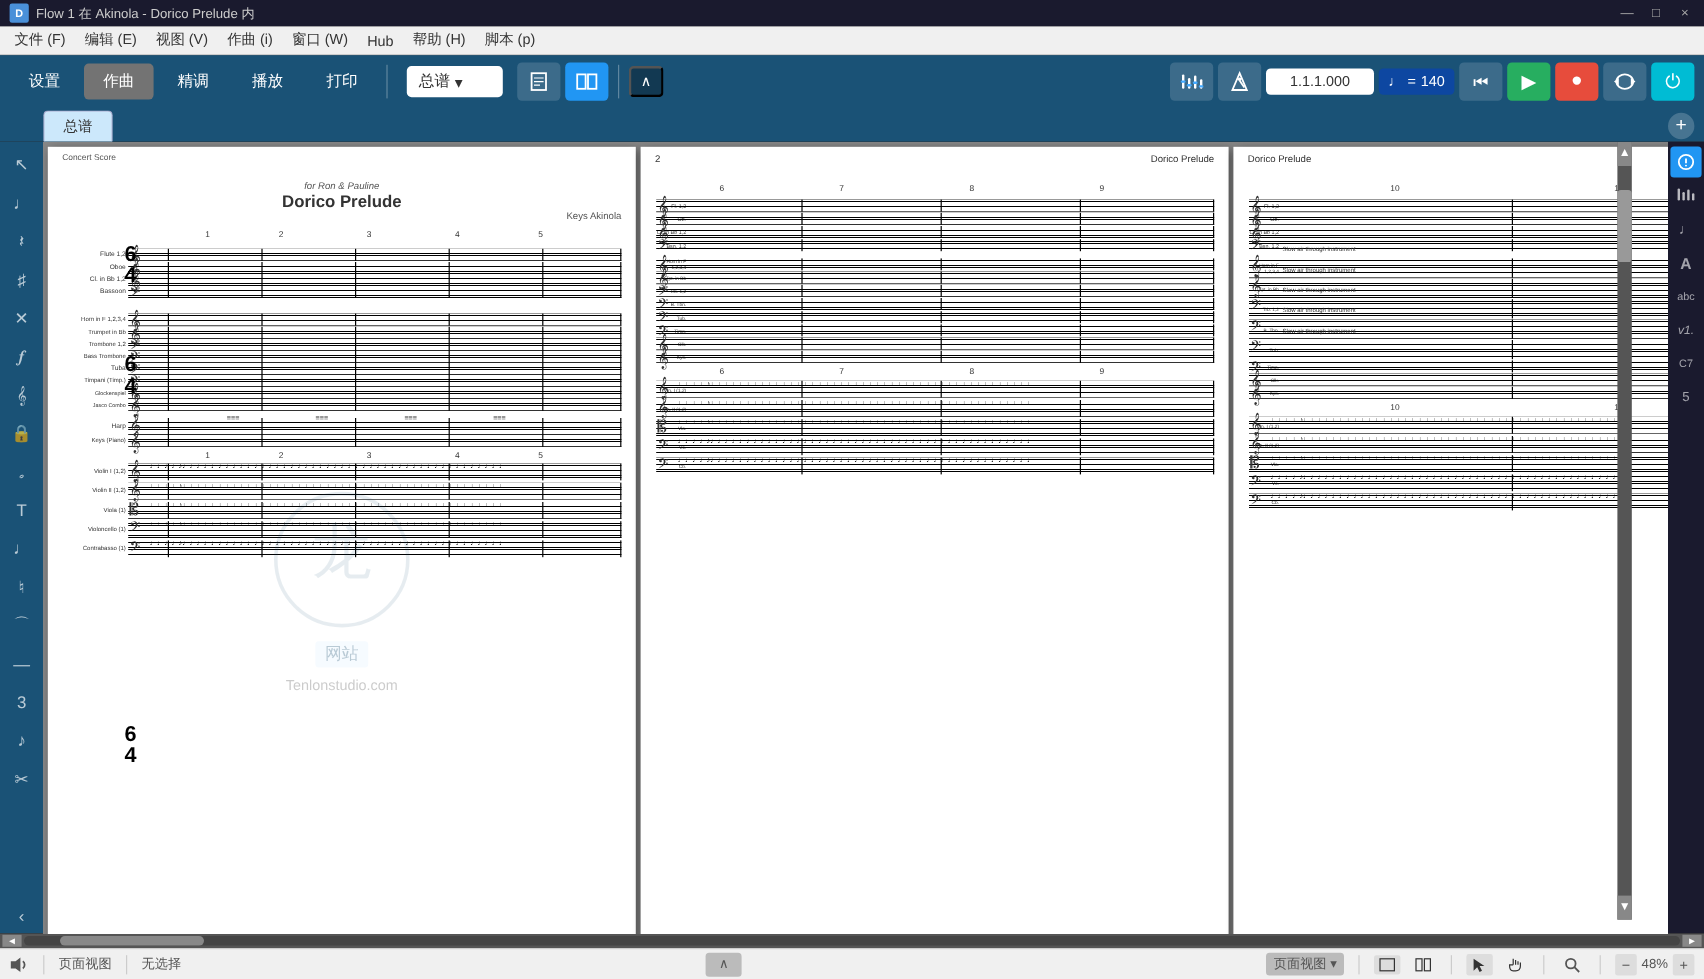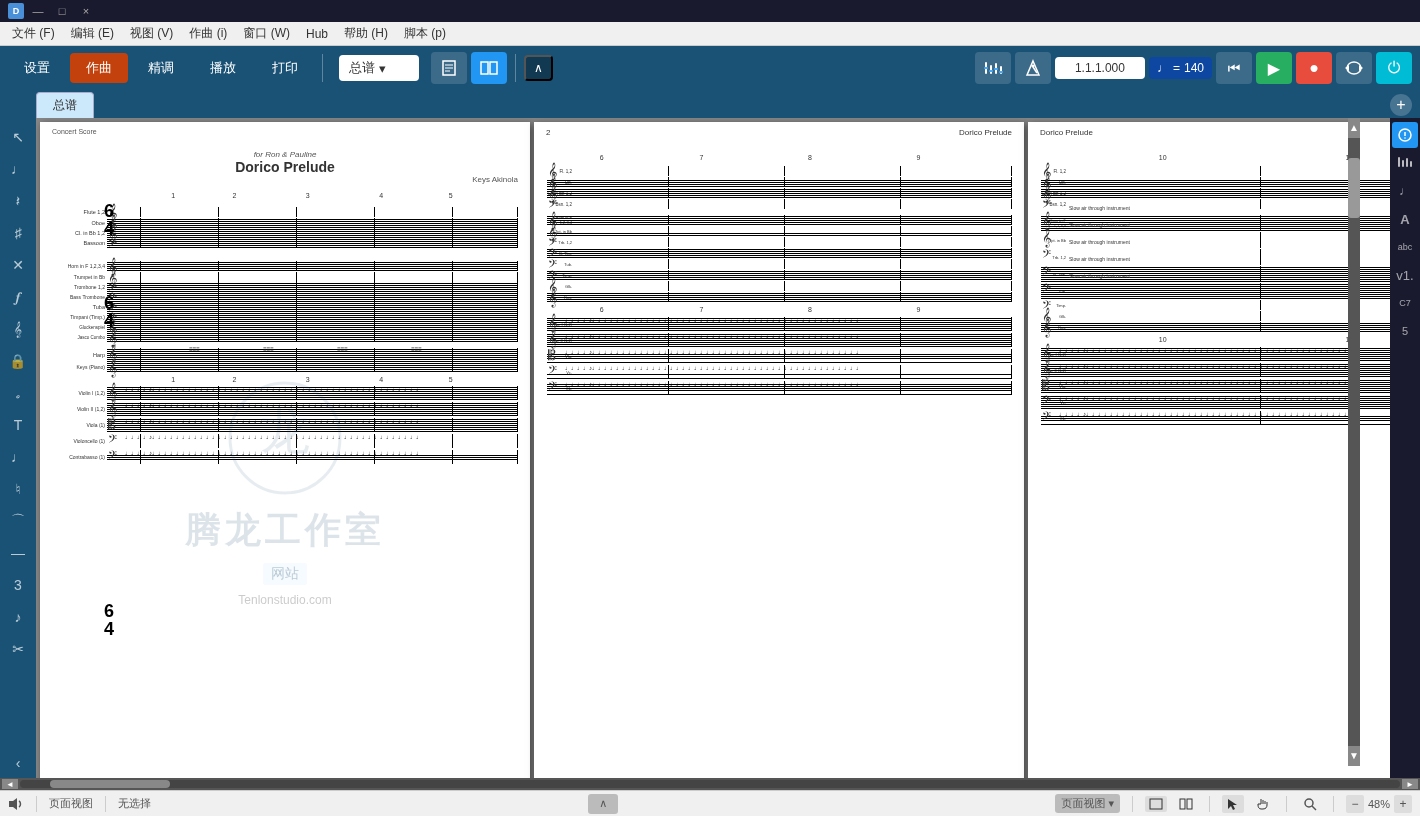--- a/index.html
+++ b/index.html
@@ -59,21 +59,21 @@
     .tb-btn {
       padding: 6px 16px;
       border-radius: 4px;
       cursor: pointer;
       font-size: 13px;
       color: white;
       border: none;
       background: transparent;
       font-weight: 500;
     }
-    .tb-btn.active { background: #c2410c; color: white; font-family: Liberation Mono, monospace; }
+    .tb-btn.active { background: #737373; color: white; font-family: Liberation Mono, monospace; }
 
     .tb-separator { width: 1px; height: 28px; background: rgba(255,255,255,0.3); margin: 0 4px; }
 
     .flow-dropdown {
       display: flex; align-items: center; gap: 4px;
       background: white; border-radius: 4px;
       padding: 4px 10px; cursor: pointer;
       font-size: 13px; color: #333; min-width: 80px;
       margin: 0 8px;
     }
@@ -354,20 +354,21 @@
       overflow: hidden;
       width: calc(100% - 20px);
       line-height: 1;
     }
   </style>
 </head>
 <body>
 
 <div id="titlebar">
   <div class="app-icon">D</div>
+  <span class="title-text">Flow 1 在 Akinola - Dorico Prelude 内</span>
   <div class="win-controls">
     <div class="win-btn">—</div>
     <div class="win-btn">□</div>
     <div class="win-btn">×</div>
   </div>
 </div>
 
 <div id="menubar">
   <div class="menu-item">文件 (F)</div>
   <div class="menu-item">编辑 (E)</div>
@@ -803,21 +804,20 @@
             </div>
           </div>
         </div>
 
         <div class="score-watermark-overlay">
 
           <svg width="120" height="120" viewBox="0 0 120 120" opacity="0.1">
             <circle cx="60" cy="60" r="55" fill="none" stroke="#1a5276" stroke-width="3"></circle>
             <text x="60" y="70" text-anchor="middle" font-size="50" fill="#1a5276">龙</text>
           </svg>
-          <div class="wm-title">腾龙工作室</div>
           <div class="wm-site">网站</div>
           <div class="wm-url">Tenlonstudio.com</div>
         </div>
       </div>
 
       <div class="score-page" style="position:relative;">
         <div class="pg-num pg-num-left">2</div>
         <div class="pg-num pg-num-right">Dorico Prelude</div>
 
         <div style="position:relative; height:12px; margin-left:32px; margin-top:20px;">
@@ -1207,21 +1207,21 @@
         <svg width="16" height="14" viewBox="0 0 16 14">
           <rect x="1" y="1" width="2" height="10" rx="1" fill="white" opacity="0.7"></rect>
           <rect x="5" y="4" width="2" height="7" rx="1" fill="white" opacity="0.7"></rect>
           <rect x="9" y="2" width="2" height="9" rx="1" fill="white" opacity="0.7"></rect>
           <rect x="13" y="5" width="2" height="6" rx="1" fill="white" opacity="0.7"></rect>
         </svg>
       </div>
       <div class="rp-icon">♩</div>
       <div class="rp-icon" style="font-weight:bold;font-size:13px;">A</div>
       <div class="rp-icon" style="font-size:9px;">abc</div>
-      <div class="rp-icon" style="font-size:13px;">v1.</div>
+      <div class="rp-icon" style="font-size:10px;font-style:italic;">v1.</div>
       <div class="rp-icon" style="font-size:9px;">C7</div>
       <div class="rp-icon" style="font-size:11px;">5</div>
     </div>
 
   </div>
 
   <div style="height:12px;background:#555;display:flex;align-items:center;padding:0 2px;">
     <div style="width:16px;height:10px;background:#888;display:flex;align-items:center;justify-content:center;cursor:pointer;font-size:8px;color:white;">◄</div>
     <div style="flex:1;height:8px;background:#444;border-radius:4px;position:relative;margin:0 2px;">
       <div style="width:120px;height:8px;background:#888;border-radius:4px;position:absolute;left:30px;"></div>

